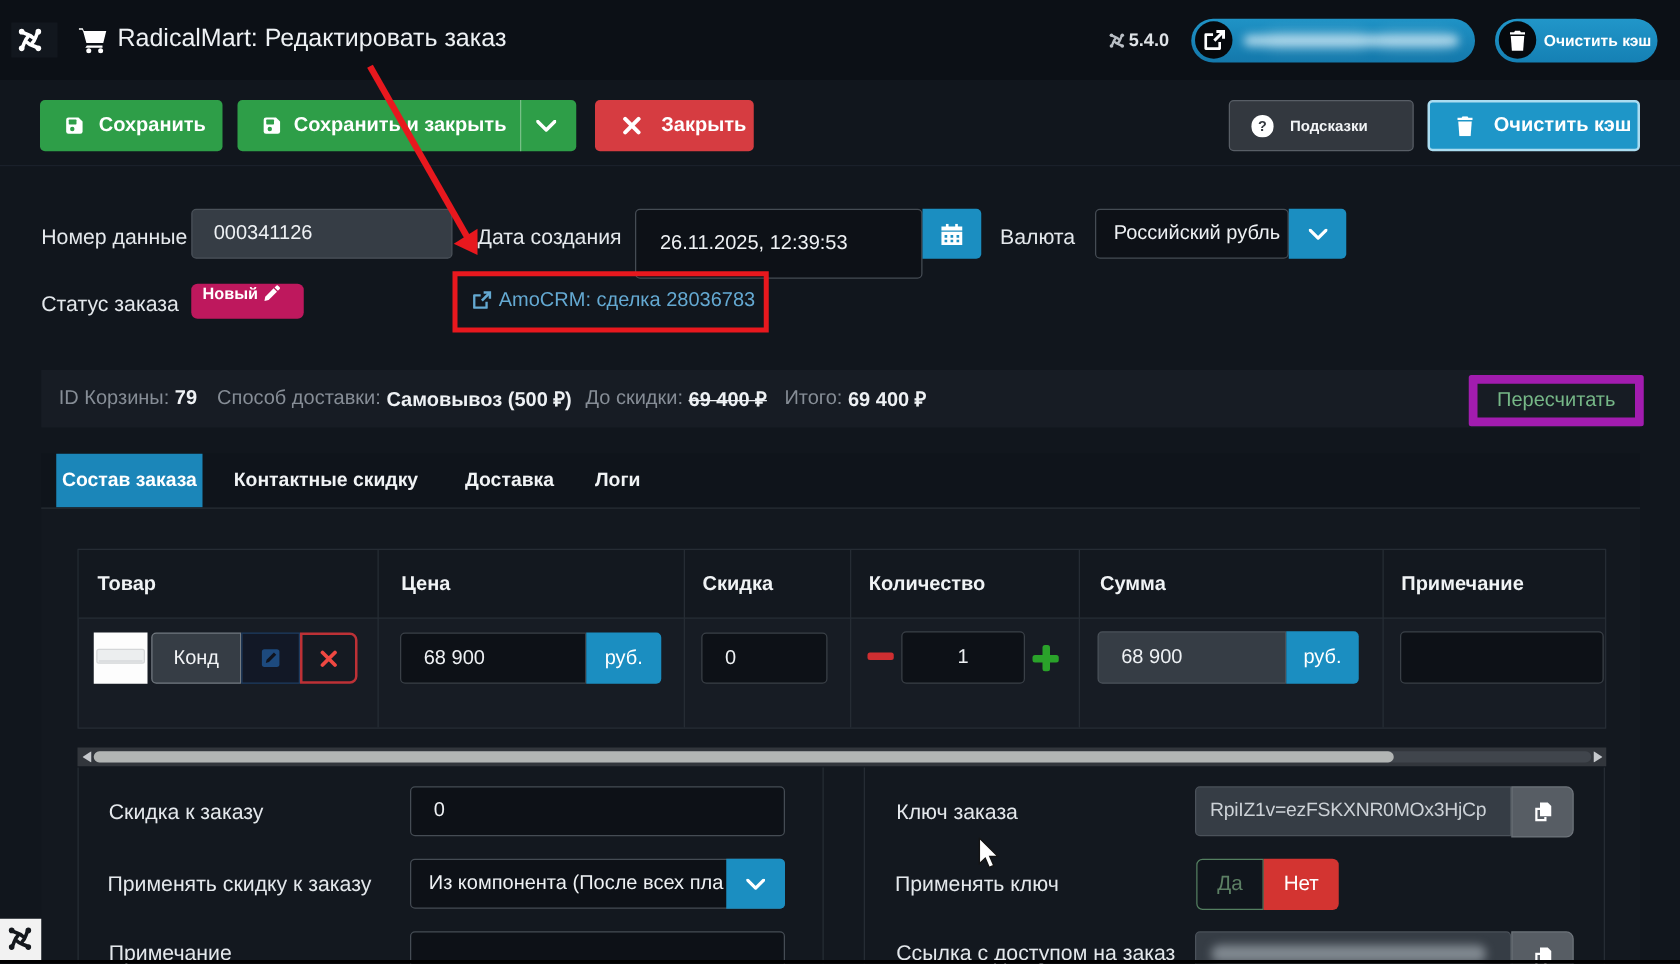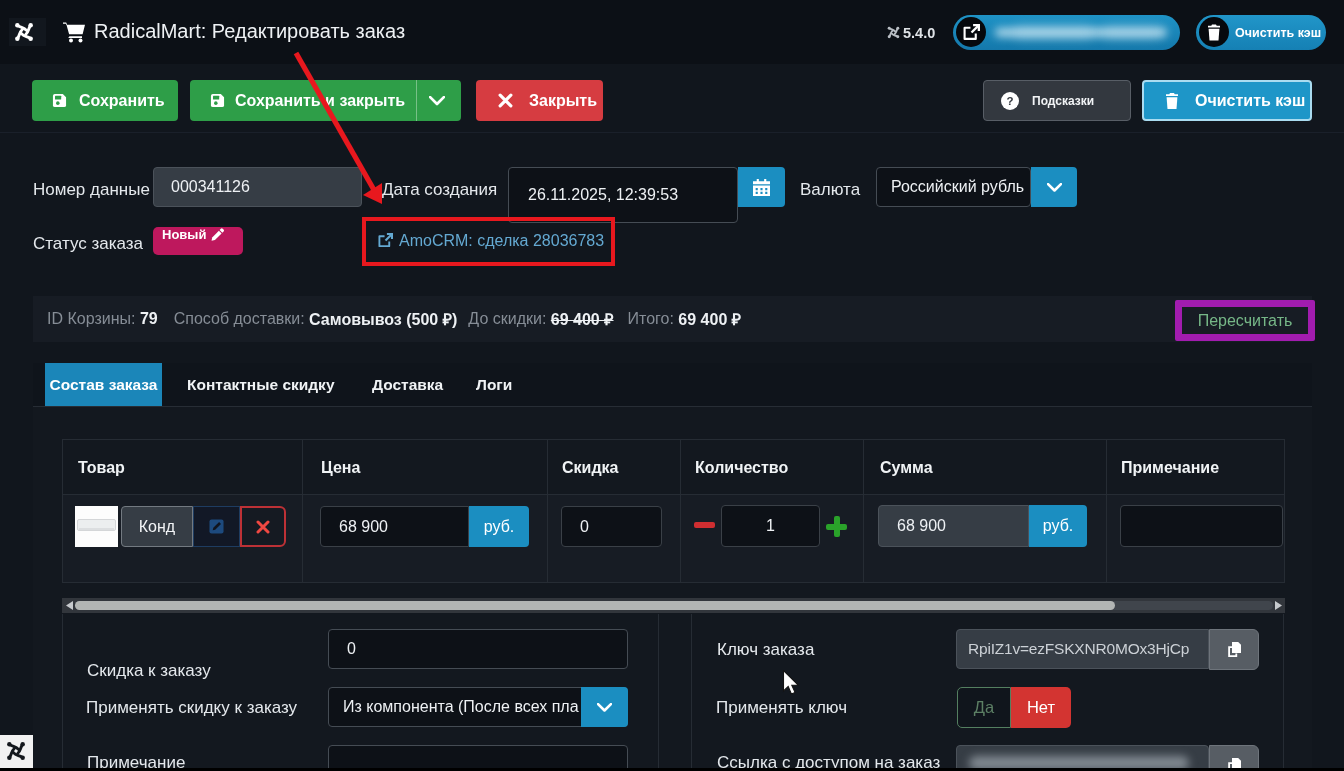--- a/index.html
+++ b/index.html
@@ -274,21 +274,21 @@
   <div class="abs" style="left:13px;top:3px;width:1198px;height:9px;background:#40454c;border-radius:5px;"></div>
   <div class="abs" style="left:13px;top:3px;width:1040px;height:9px;background:#b2b5b4;border-radius:5px;"></div>
   <svg class="abs" style="left:1212px;top:3px;" width="8" height="9">
       <polygon points="1,0 1,9 8,4.5" fill="#c6c9cd"></polygon>
     </svg>
 </div>
 
 <div class="abs" style="left:62px;top:614px;width:597px;height:157px;border-left:1px solid #262c34;border-right:1px solid #262c34;"></div>
 <div class="abs" style="left:691px;top:614px;width:593px;height:157px;border-left:1px solid #262c34;border-right:1px solid #262c34;"></div>
 
-<div class="lbl" style="left:87px;top:640px;margin-top:21px;">Скидка к заказу</div>
+<div class="lbl" style="left:87px;top:640px;">Скидка к заказу</div>
 <div class="inp" style="left:328px;top:629px;width:300px;height:40px;">0</div>
 <div class="lbl" style="left:86px;top:698px;">Применять скидку к заказу</div>
 <div class="inp" style="left:328px;top:687px;width:300px;height:40px;padding-left:14px;">Из компонента (После всех пла</div>
 <div class="addon" style="left:581px;top:687px;width:47px;height:40px;">
     <span id="caret3">
       <svg width="15" height="9" viewBox="0 0 14 8.4" fill="none">
         <path d="M1 1 L7 7 L13 1" stroke="#fff" stroke-width="2.4" stroke-linecap="round" stroke-linejoin="round"></path>
       </svg>
     </span>
   </div>

